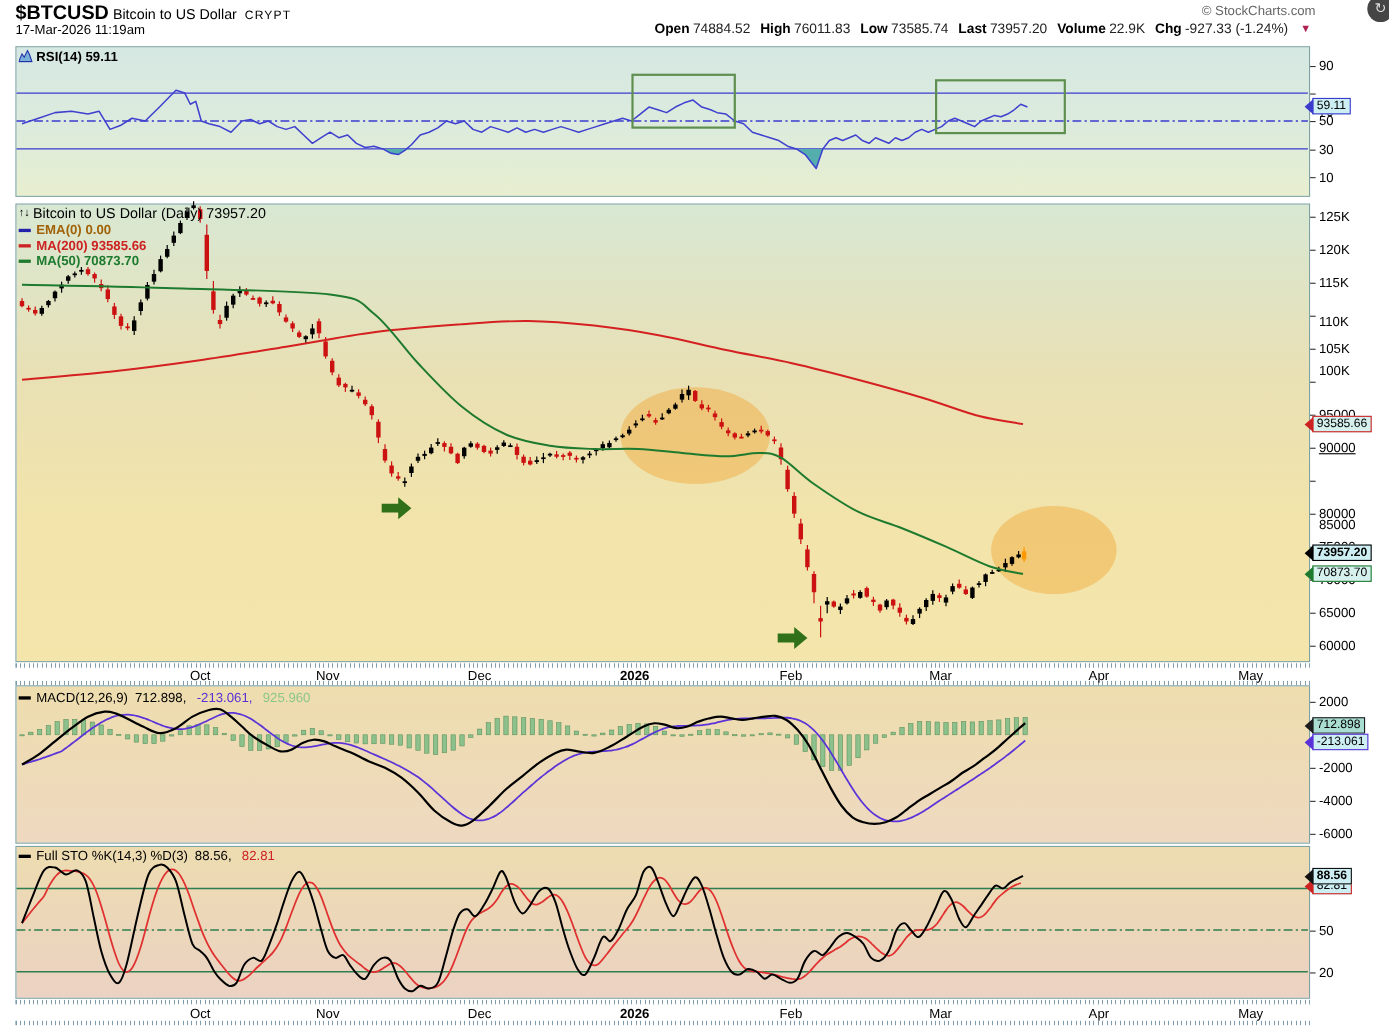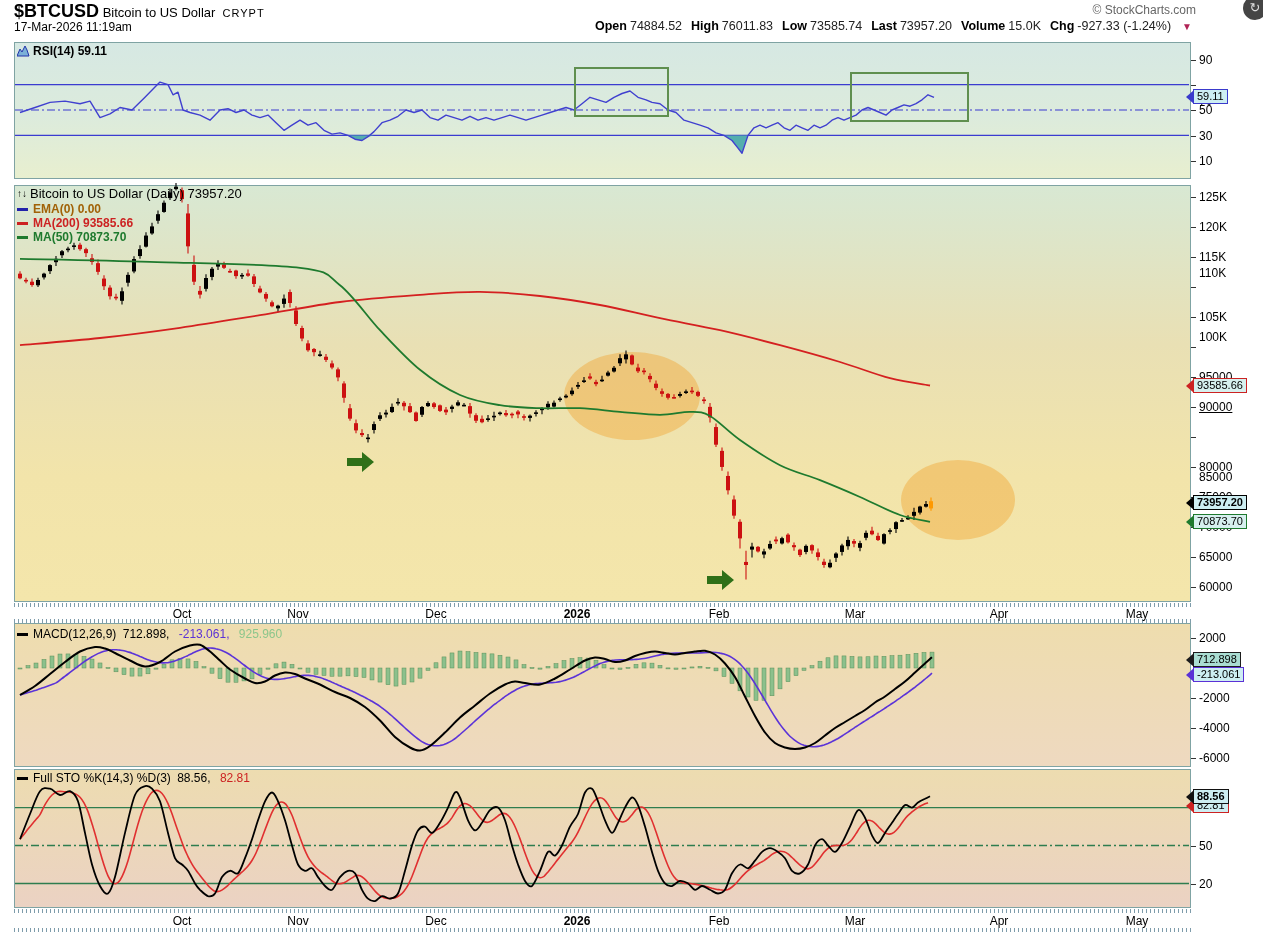--- a/index.html
+++ b/index.html
@@ -51,21 +51,21 @@
 
 <div class="hdr-row1"><span class="sym">$BTCUSD</span><span> </span><span>Bitcoin to US Dollar</span><span>  </span><span class="crypt">CRYPT</span></div>
 <div class="hdr-date">17-Mar-2026 11:19am</div>
 <div id="copyright">© StockCharts.com</div>
 <div id="corner-icon">↻</div>
 <div id="quote-row">
     <span><span class="ql">Open</span><span class="qv">74884.52</span></span>
     <span><span class="ql">High</span><span class="qv">76011.83</span></span>
     <span><span class="ql">Low</span><span class="qv">73585.74</span></span>
     <span><span class="ql">Last</span><span class="qv">73957.20</span></span>
-    <span><span class="ql">Volume</span><span class="qv">15.0K</span></span>
+    <span><span class="ql">Volume</span><span class="qv">22.9K</span></span>
     <span><span class="ql">Chg</span><span class="qv">-927.33 (-1.24%)</span></span>
     <span class="chg-tri">▼</span>
   </div>
 
 <div class="lg" style="left:17px;top:44px">
   <svg width="13" height="12">
       <polygon points="0,11 3,4 5,7 8,1 10,5 12,11" fill="#7ab0d8" stroke="#2233aa" stroke-width="1"></polygon>
     </svg>
   <span>RSI(14) 59.11</span>
 </div>
@@ -553,21 +553,21 @@
 <span class="axlabel" style="top: 136px;">30</span>
 <span class="axtick" style="top: 136px;"></span>
 <span class="axlabel" style="top: 161px;">10</span>
 <span class="axtick" style="top: 161px;"></span>
 <span class="axlabel" style="top: 197px;">125K</span>
 <span class="axtick" style="top: 197px;"></span>
 <span class="axlabel" style="top: 227px;">120K</span>
 <span class="axtick" style="top: 227px;"></span>
 <span class="axlabel" style="top: 257px;">115K</span>
 <span class="axtick" style="top: 257px;"></span>
-<span class="axlabel" style="top: 273px; text-align: right;">110K</span>
+<span class="axlabel" style="top: 292px; text-align: right;">110K</span>
 <span class="axtick" style="top: 287px;"></span>
 <span class="axlabel" style="top: 317px;">105K</span>
 <span class="axtick" style="top: 317px;"></span>
 <span class="axlabel" style="top: 337px; text-align: right;">100K</span>
 <span class="axtick" style="top: 347px;"></span>
 <span class="axlabel" style="top: 377px;">95000</span>
 <span class="axtick" style="top: 377px;"></span>
 <span class="axlabel" style="top: 407px; text-decoration: underline;">90000</span>
 <span class="axtick" style="top: 407px;"></span>
 <span class="axlabel" style="top: 453px; margin-top: 24px;">85000</span>

